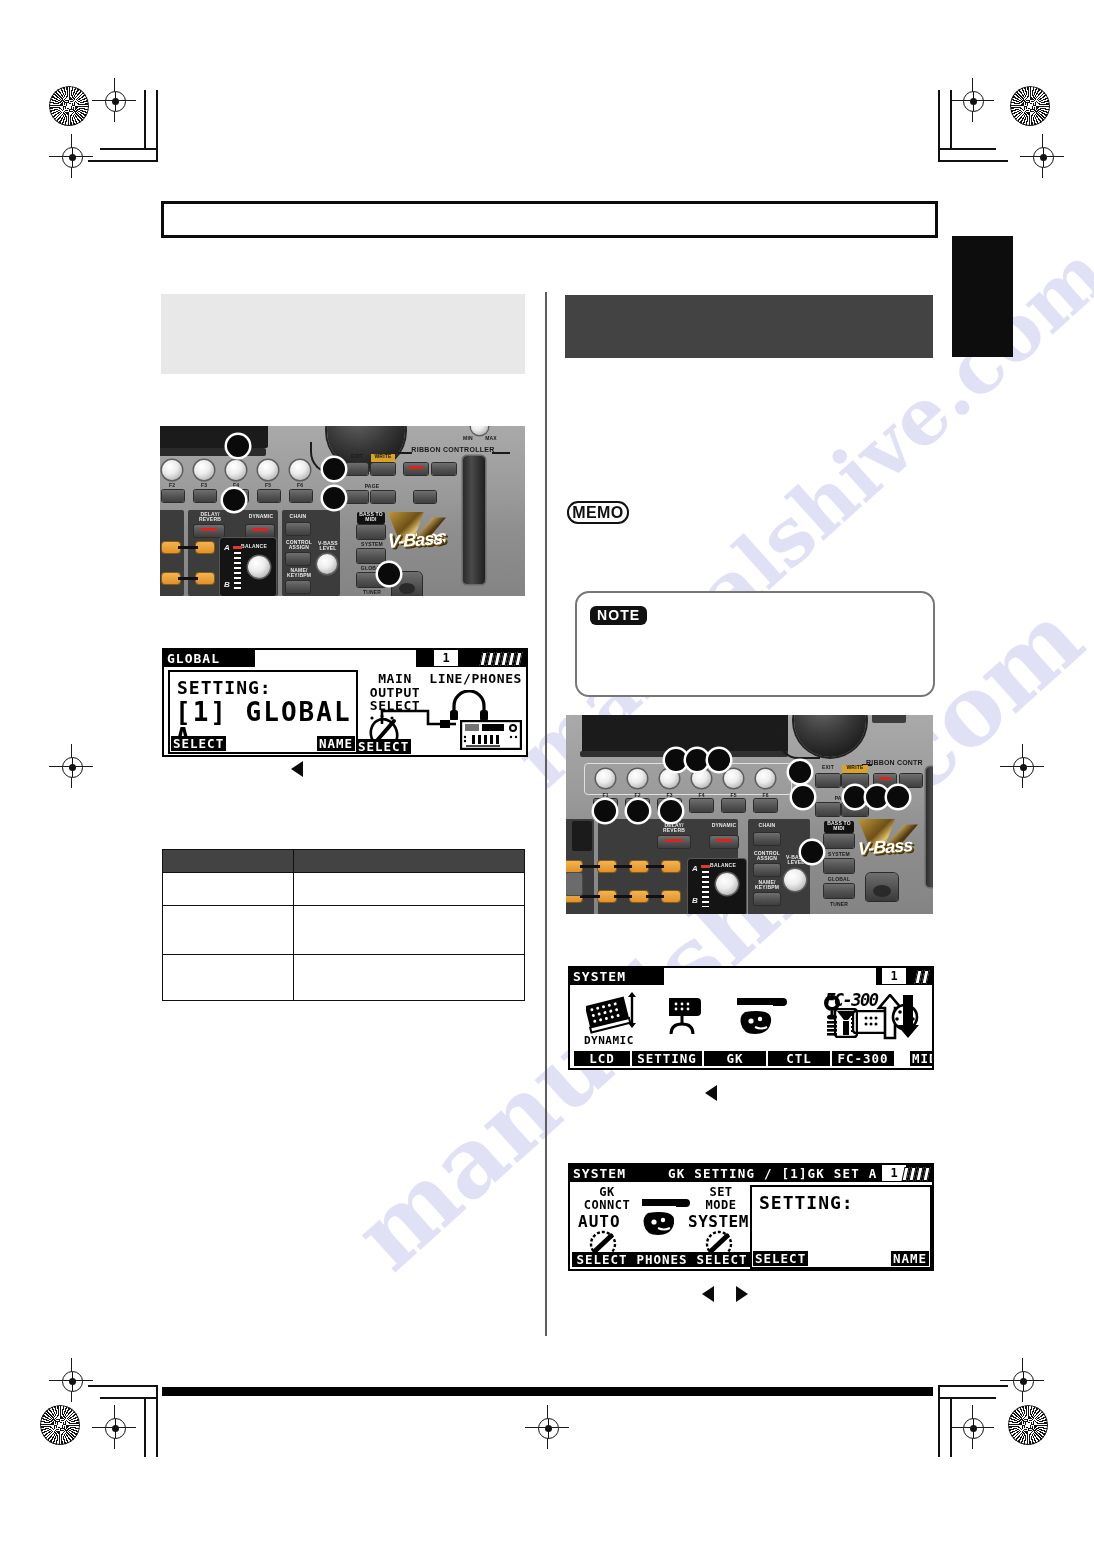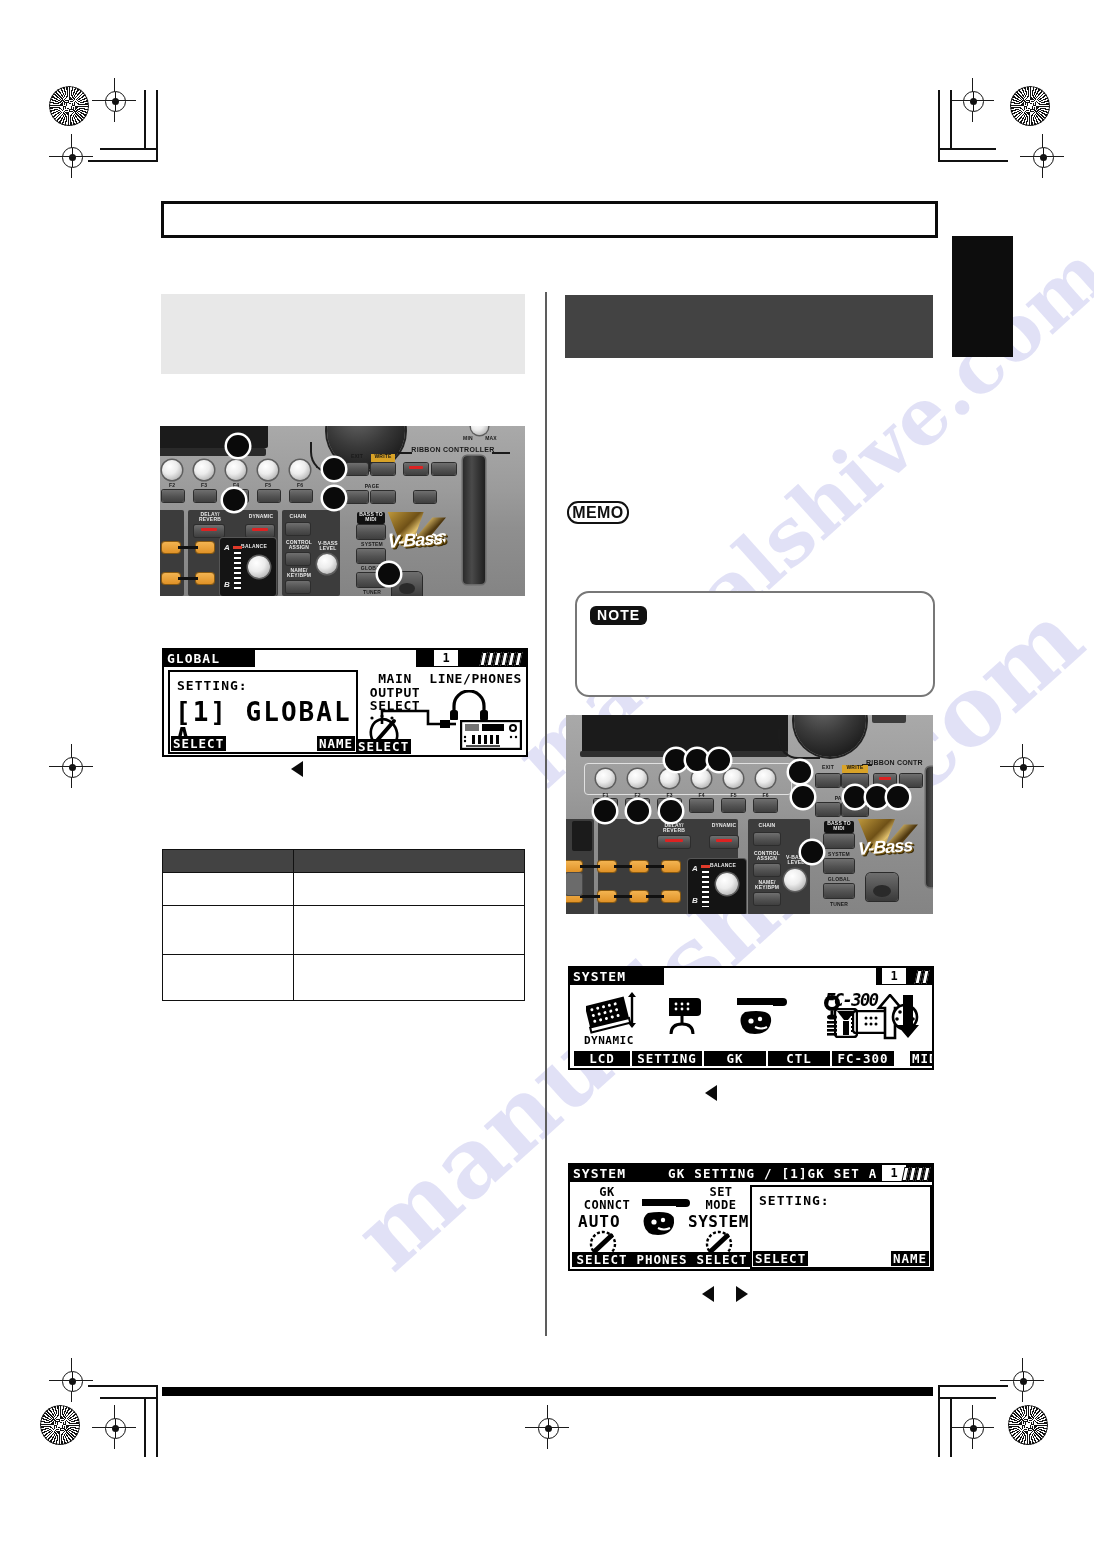--- a/index.html
+++ b/index.html
@@ -59,21 +59,21 @@
        font-family:"DejaVu Sans Mono",monospace;color:#000;}
   .lcd .titlebar{position:absolute;left:0;top:0;right:0;height:17px;background:#000;}
   .lcd .tl{position:absolute;left:3px;top:1px;color:#fff;font-size:13px;font-weight:bold;letter-spacing:1px;}
   .lcd .tslash{position:absolute;background:#000;}
   .lcd .pg{position:absolute;top:0px;font-size:12px;font-weight:bold;color:#000;background:#fff;
     border-left:2px solid #000;border-right:0;padding:0 3px;line-height:16px;}
   .lcd .bars{position:absolute;top:2px;display:flex;gap:2px;}
   .lcd .bars i{display:block;width:3px;height:12px;background:#fff;border:1px solid #000;transform:skewX(-12deg);}
   .lcd .sub{position:absolute;color:#fff;font-size:12.5px;font-weight:bold;letter-spacing:1.2px;top:1px;}
   .lcd .panel{position:absolute;border:2.5px solid #000;background:#fff;}
-  .lcd .lbl{position:absolute;font-size:13px;font-weight:bold;letter-spacing:1px;line-height:1.05;}
+  .lcd .lbl{position:absolute;font-size:18px;font-weight:bold;letter-spacing:1px;line-height:1.05;}
   .lcd .big{position:absolute;font-size:26px;font-weight:bold;letter-spacing:2px;line-height:1;}
   .lcd .softkey{position:absolute;background:#000;color:#fff;font-size:12.5px;font-weight:bold;
     letter-spacing:1px;line-height:15px;height:15px;padding:0 2px;white-space:nowrap;}
   .lcd .smalllbl{position:absolute;font-size:11px;font-weight:bold;text-align:center;line-height:1.05;letter-spacing:.5px;}
   .lcd .midlbl{position:absolute;font-size:13px;font-weight:bold;text-align:center;line-height:1.05;letter-spacing:.6px;}
 
   
   .photo{position:absolute;overflow:hidden;background:#8e8e8e;}
   .photo .face{position:absolute;inset:0;
      background:linear-gradient(180deg,#a9a9a9 0%,#9b9b9b 38%,#8f8f8f 60%,#848484 100%);}

